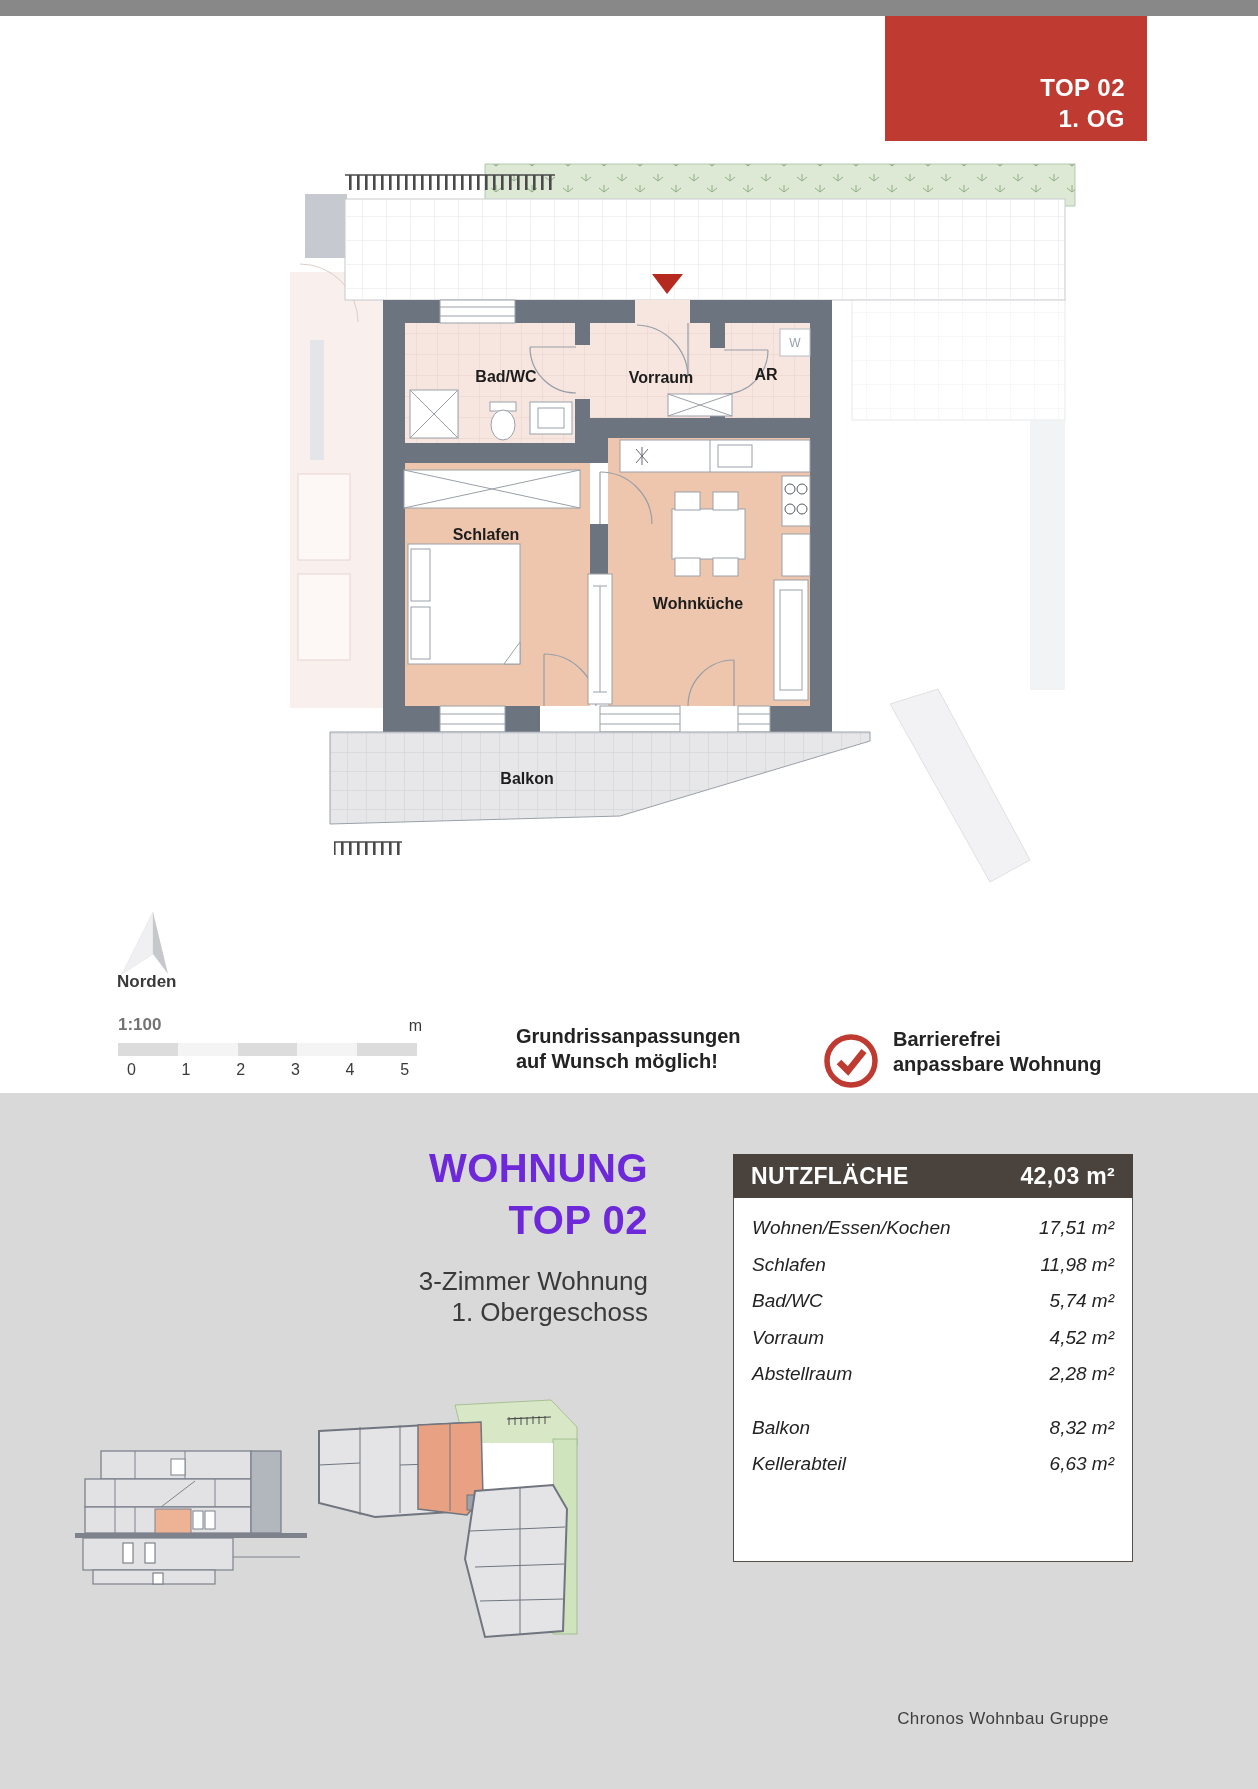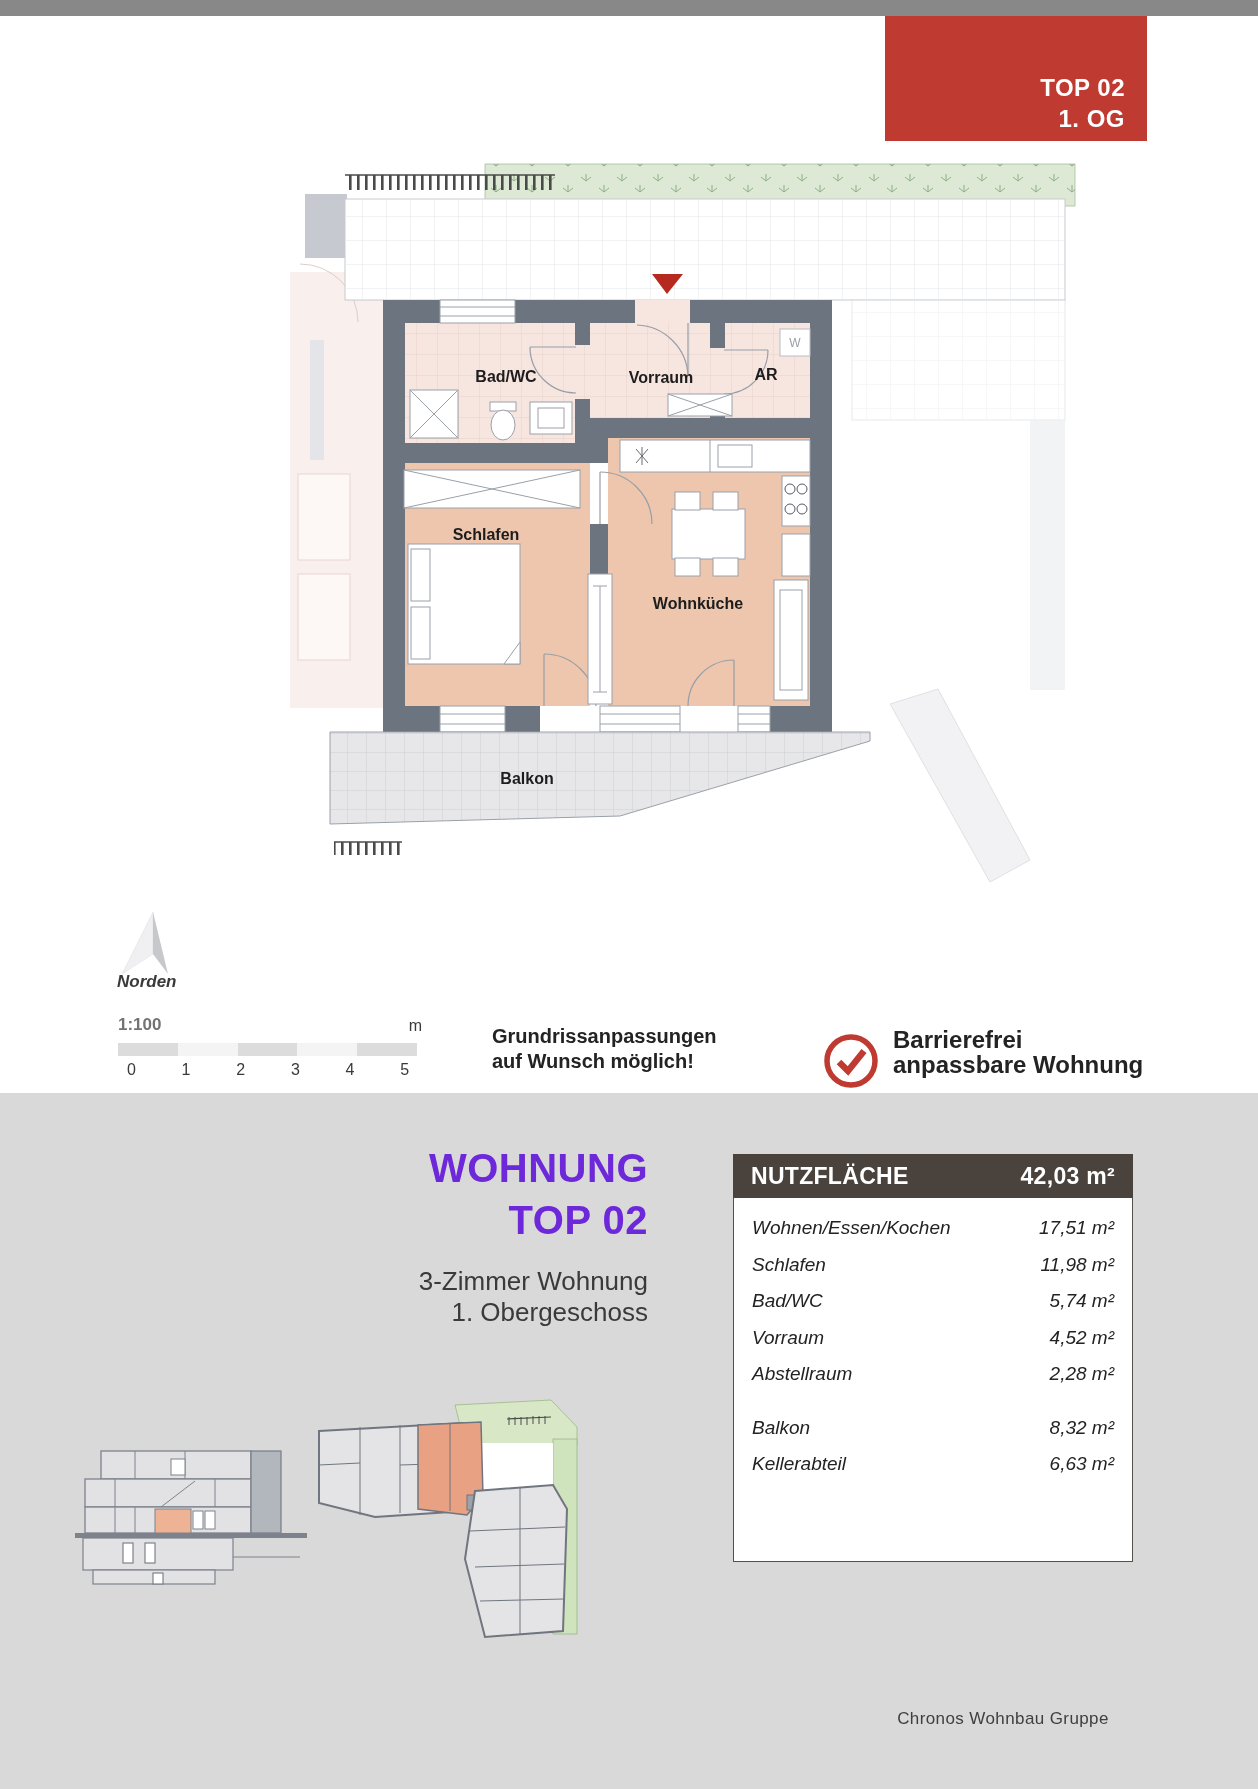--- a/index.html
+++ b/index.html
@@ -7,32 +7,32 @@
         font-family:"Liberation Sans",sans-serif;overflow:hidden;}
   .abs{position:absolute;}
   
   .badge{left:885px;top:0;width:262px;height:125px;background:#bf3a31;color:#fff;
          text-align:right;padding:56px 22px 0 0;box-sizing:border-box;
          font-weight:bold;font-size:24px;line-height:31px;letter-spacing:0.5px;}
   
   .plan text{font-family:"Liberation Sans",sans-serif;font-weight:bold;fill:#1d1d1d;font-size:16px;}
   .plan text.small{font-weight:normal;fill:#9aa0a8;font-size:12px;}
   
-  .norden{left:117px;top:956px;font-size:17px;font-weight:bold;color:#3a3a3a;font-style:italic;}
+  .norden{left:117px;top:956px;font-size:17px;font-weight:bold;color:#3a3a3a;}
   .ratio{left:118px;top:999px;font-size:17px;font-weight:600;color:#737373;}
   .munit{left:398px;top:1001px;width:24px;text-align:right;font-size:16px;color:#3a3a3a;}
   .sbar{left:118px;top:1027px;width:299px;height:13px;display:flex;}
   .sbar div{flex:1;}
   .sbar div:nth-child(odd){background:#dcdcdd;}
   .sbar div:nth-child(even){background:#f4f4f5;}
   .sticks{left:104px;top:1045px;width:328px;display:flex;font-size:16px;color:#3a3a3a;}
   .sticks span{flex:1;text-align:center;}
   
-  .note{left:492px;top:1008px;font-size:20px;font-weight:bold;color:#232323;line-height:25px;}
-  .acc-text{left:893px;top:1011px;font-size:24px;font-weight:bold;color:#232323;line-height:25px;}
+  .note{left:516px;top:1008px;font-size:20px;font-weight:bold;color:#232323;line-height:25px;}
+  .acc-text{left:893px;top:1011px;font-size:20px;font-weight:bold;color:#232323;line-height:25px;}
   
   .bottom{left:0;top:1077px;width:1258px;height:712px;background:#d9d9d9;}
   .unit-title{left:330px;top:1126px;width:318px;text-align:right;color:#6d28d9;
               font-size:40px;line-height:52px;font-weight:bold;letter-spacing:0.5px;}
   .unit-sub{left:330px;top:1250px;width:318px;text-align:right;color:#3a3a3a;
             font-size:26px;line-height:31px;font-weight:400;}
   
   .atable{left:733px;top:1138px;width:400px;box-sizing:border-box;}
   .athead{background:#4a433d;color:#fff;display:flex;justify-content:space-between;
           align-items:center;padding:0 18px;height:44px;font-size:23px;font-weight:bold;letter-spacing:0.3px;}

